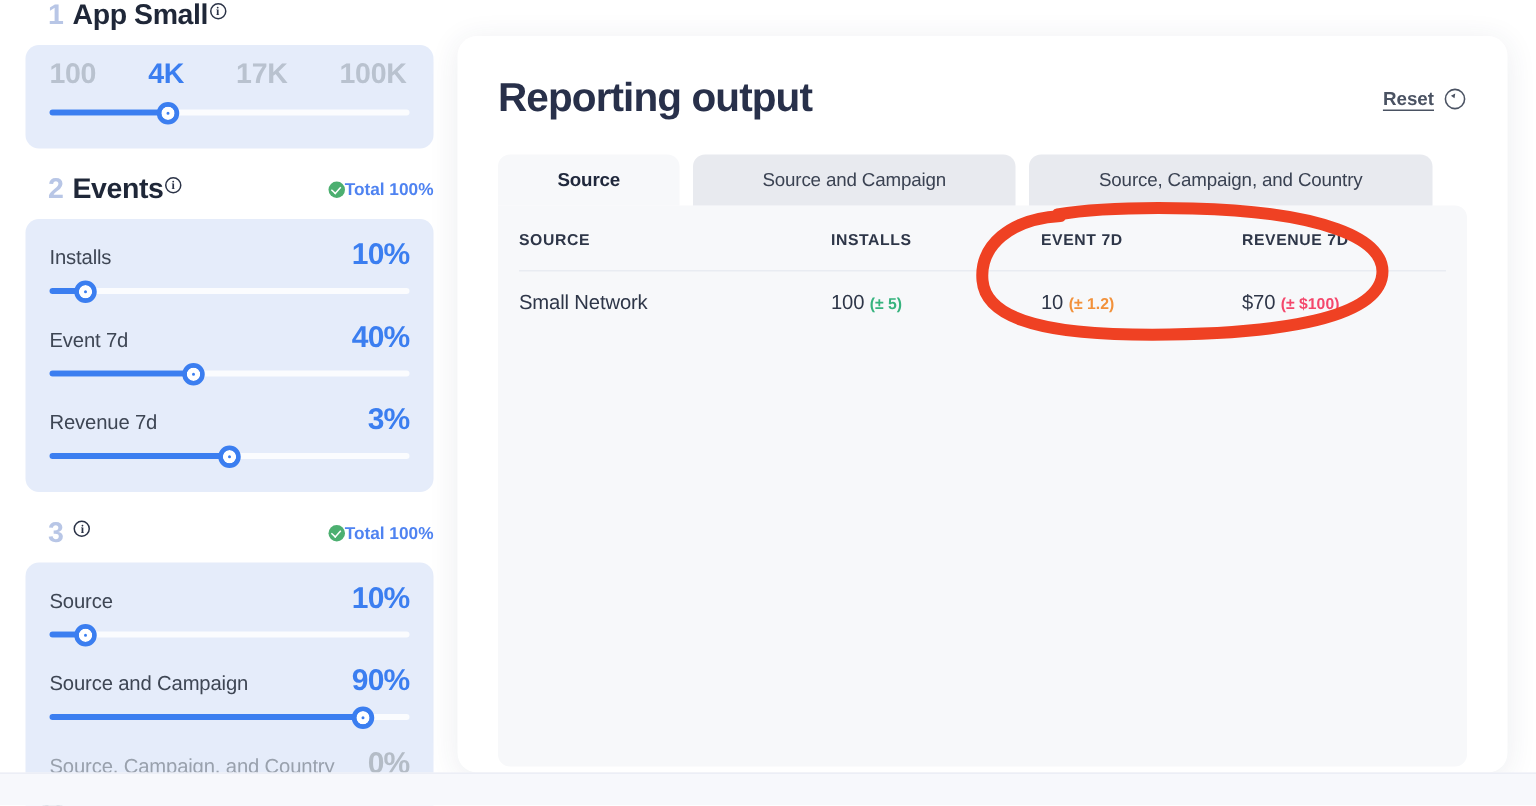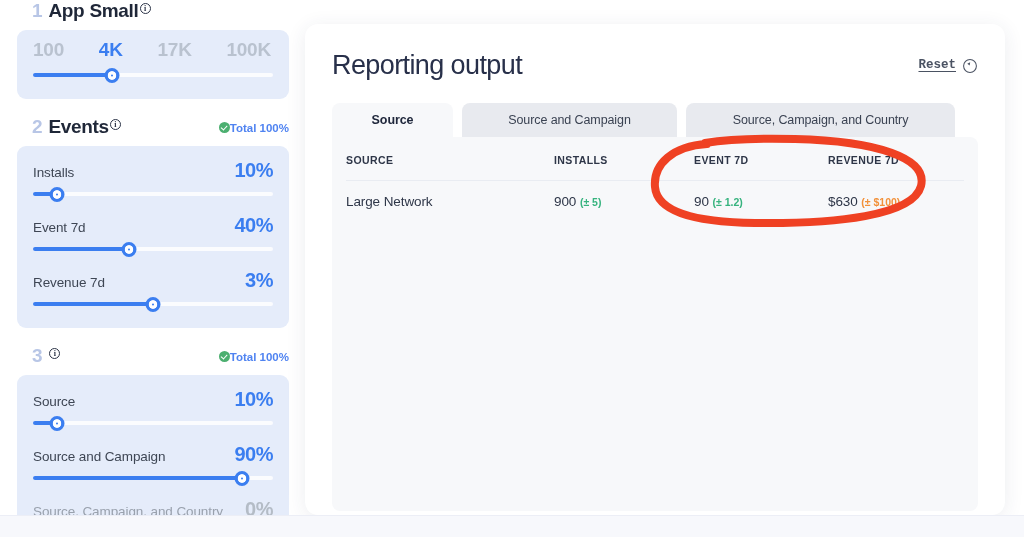--- a/index.html
+++ b/index.html
@@ -122,26 +122,26 @@
     background: #ffffff;
     border-radius: 13px;
     box-shadow: 0 3px 20px rgba(40,55,90,0.09);
     padding: 26px 27px 0 27px;
   }
   .card-head {
     display: flex; align-items: center; justify-content: space-between;
     margin-bottom: 22px;
   }
   .card-title {
-    font-size: 27px; font-weight: 400; color: #28304a; letter-spacing: -0.6px;
+    font-size: 27px; font-weight: 700; color: #28304a; letter-spacing: -0.6px;
   }
   .reset-btn {
-    display: flex; gap: 6px;
+    display: flex; align-items: center; gap: 6px;
     background: none; border: none; cursor: pointer;
-    font-family: Liberation Mono, monospace;
+    font-family: Liberation Sans, sans-serif;
   }
   .reset-label {
     font-size: 12.5px; font-weight: 600; color: #4a5262;
     text-decoration: underline; text-underline-offset: 2.5px;
   }
   .reset-icon { width: 16px; height: 16px; display: block; }
 
   
   .tabs { display: flex; gap: 9px; align-items: flex-end; }
   .tab {
@@ -339,32 +339,32 @@
         <thead>
           <tr>
             <th class="col-source">SOURCE</th>
             <th class="col-installs">INSTALLS</th>
             <th class="col-event">EVENT 7D</th>
             <th class="col-revenue">REVENUE 7D</th>
           </tr>
         </thead>
         <tbody>
           <tr class="data-row">
-            <td>Large Network</td>
+            <td>Small Network</td>
             <td>
-              <span>900</span>
+              <span>100</span>
               <span class="err err-green">(± 5)</span>
             </td>
             <td>
-              <span>90</span>
-              <span class="err err-green">(± 1.2)</span>
+              <span>10</span>
+              <span class="err err-orange">(± 1.2)</span>
             </td>
             <td>
-              <span>$630</span>
-              <span class="err err-orange">(± $100)</span>
+              <span>$70</span>
+              <span class="err err-red">(± $100)</span>
             </td>
           </tr>
         </tbody>
       </table>
     </div>
   </div>
 
   <svg class="annot" viewBox="0 0 290 100">
     <path d="M62 12 C 28 14, 8 32, 10 55 C 12 78, 44 90, 110 91
              C 190 92, 268 84, 276 54 C 283 26, 232 9, 150 7

